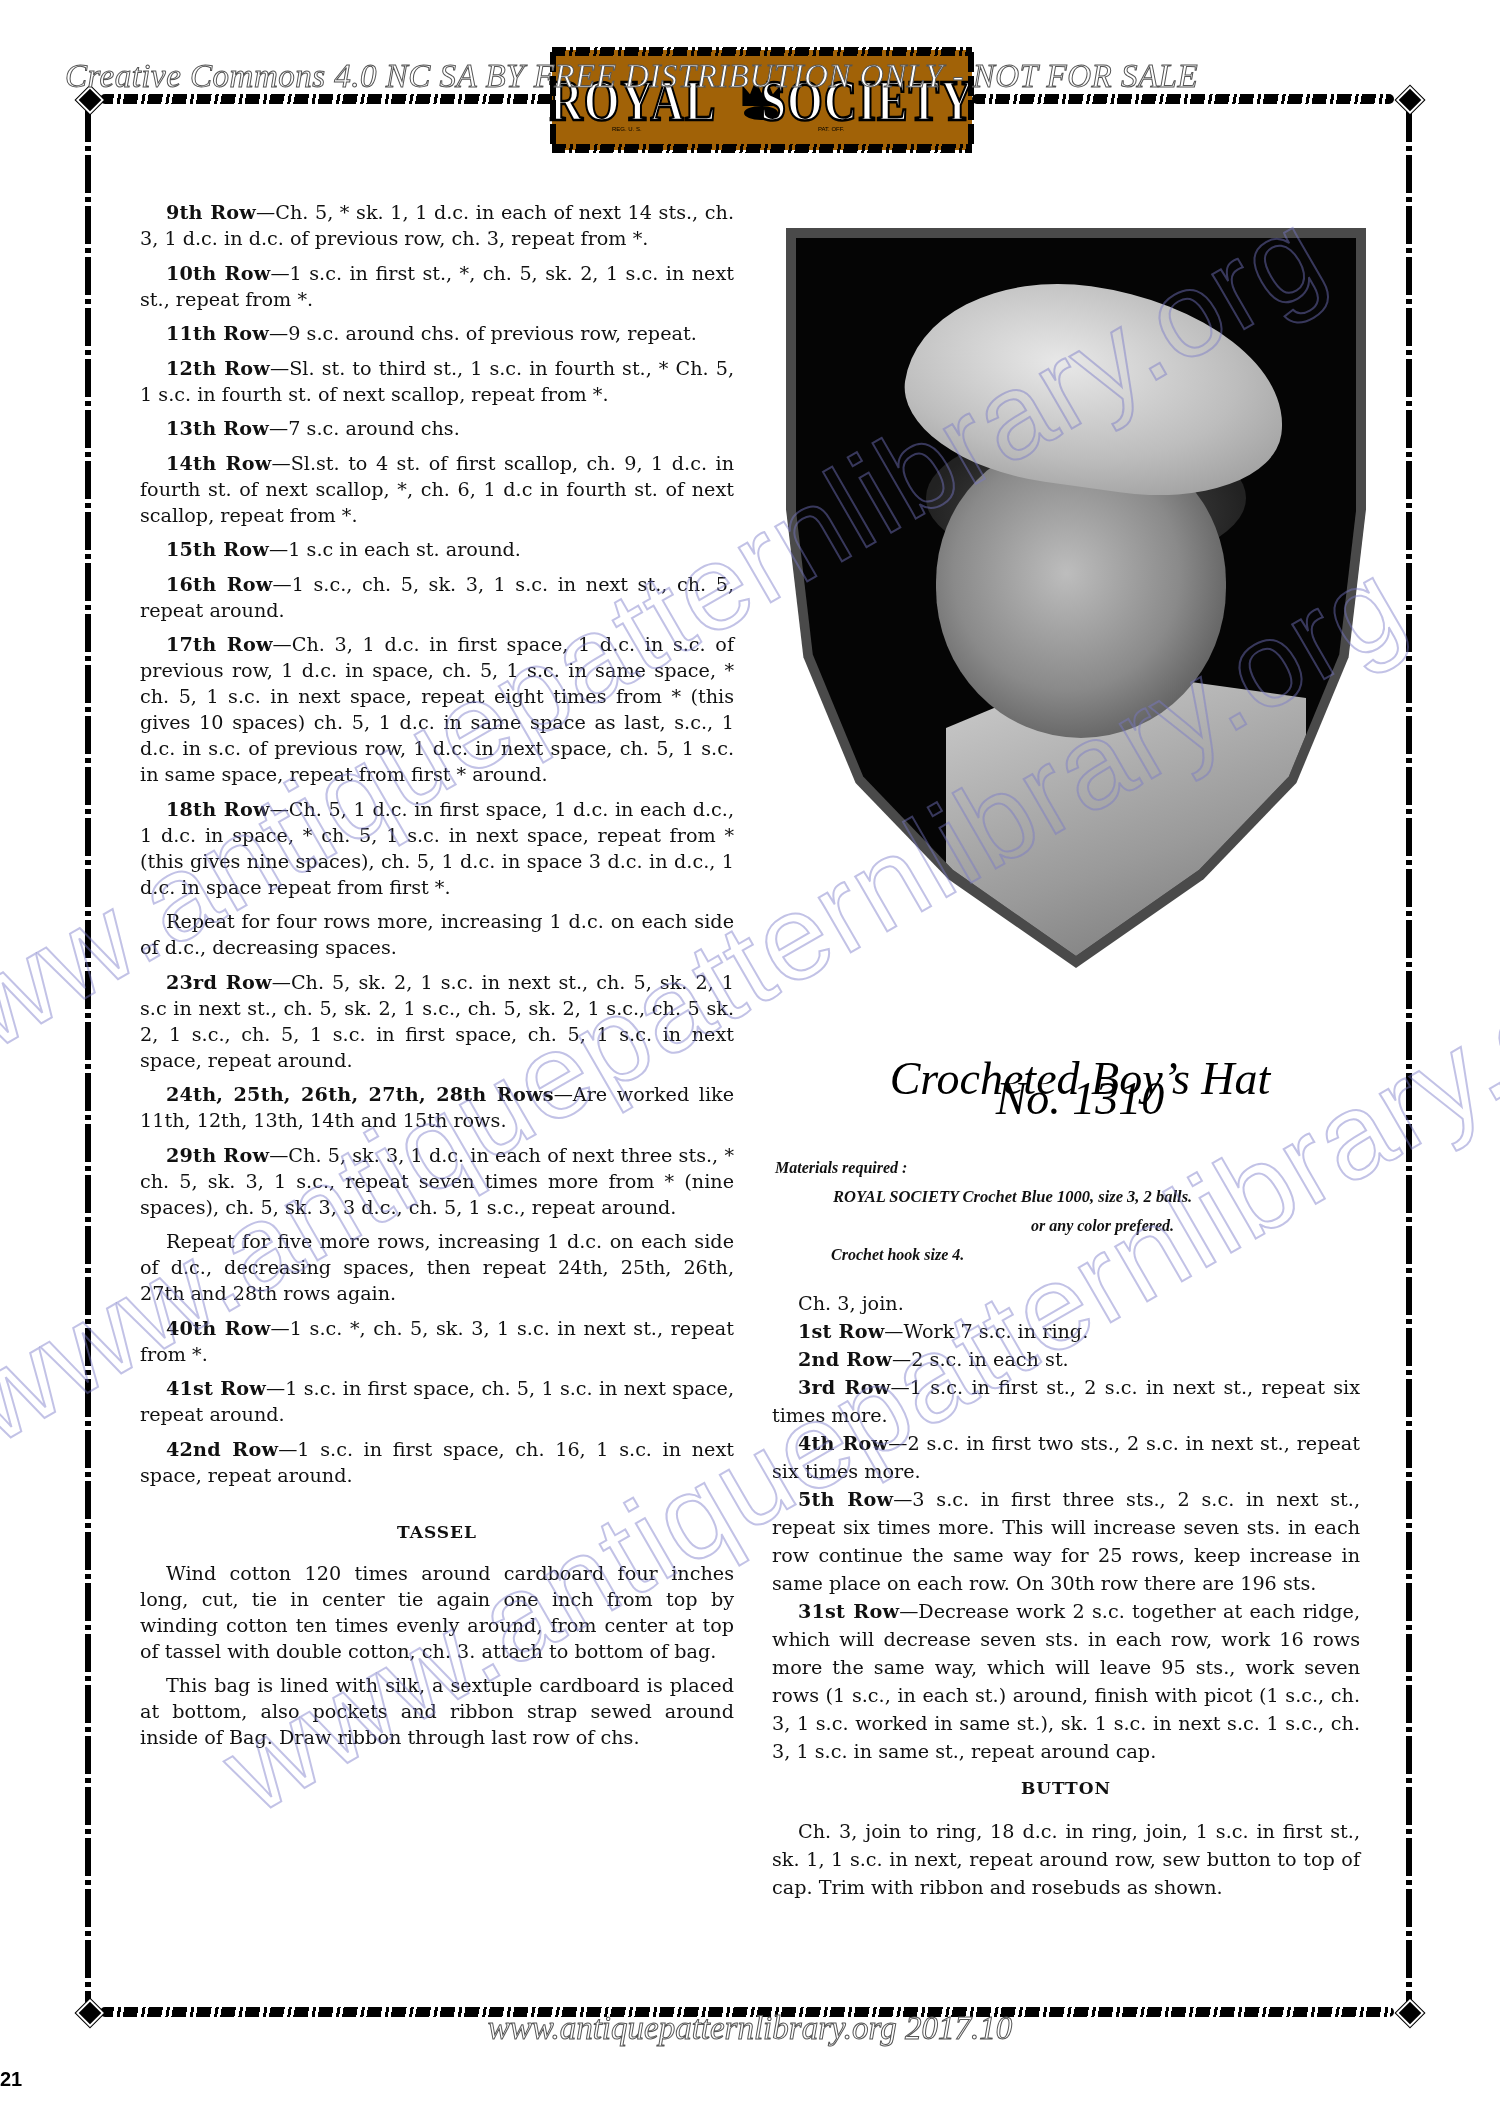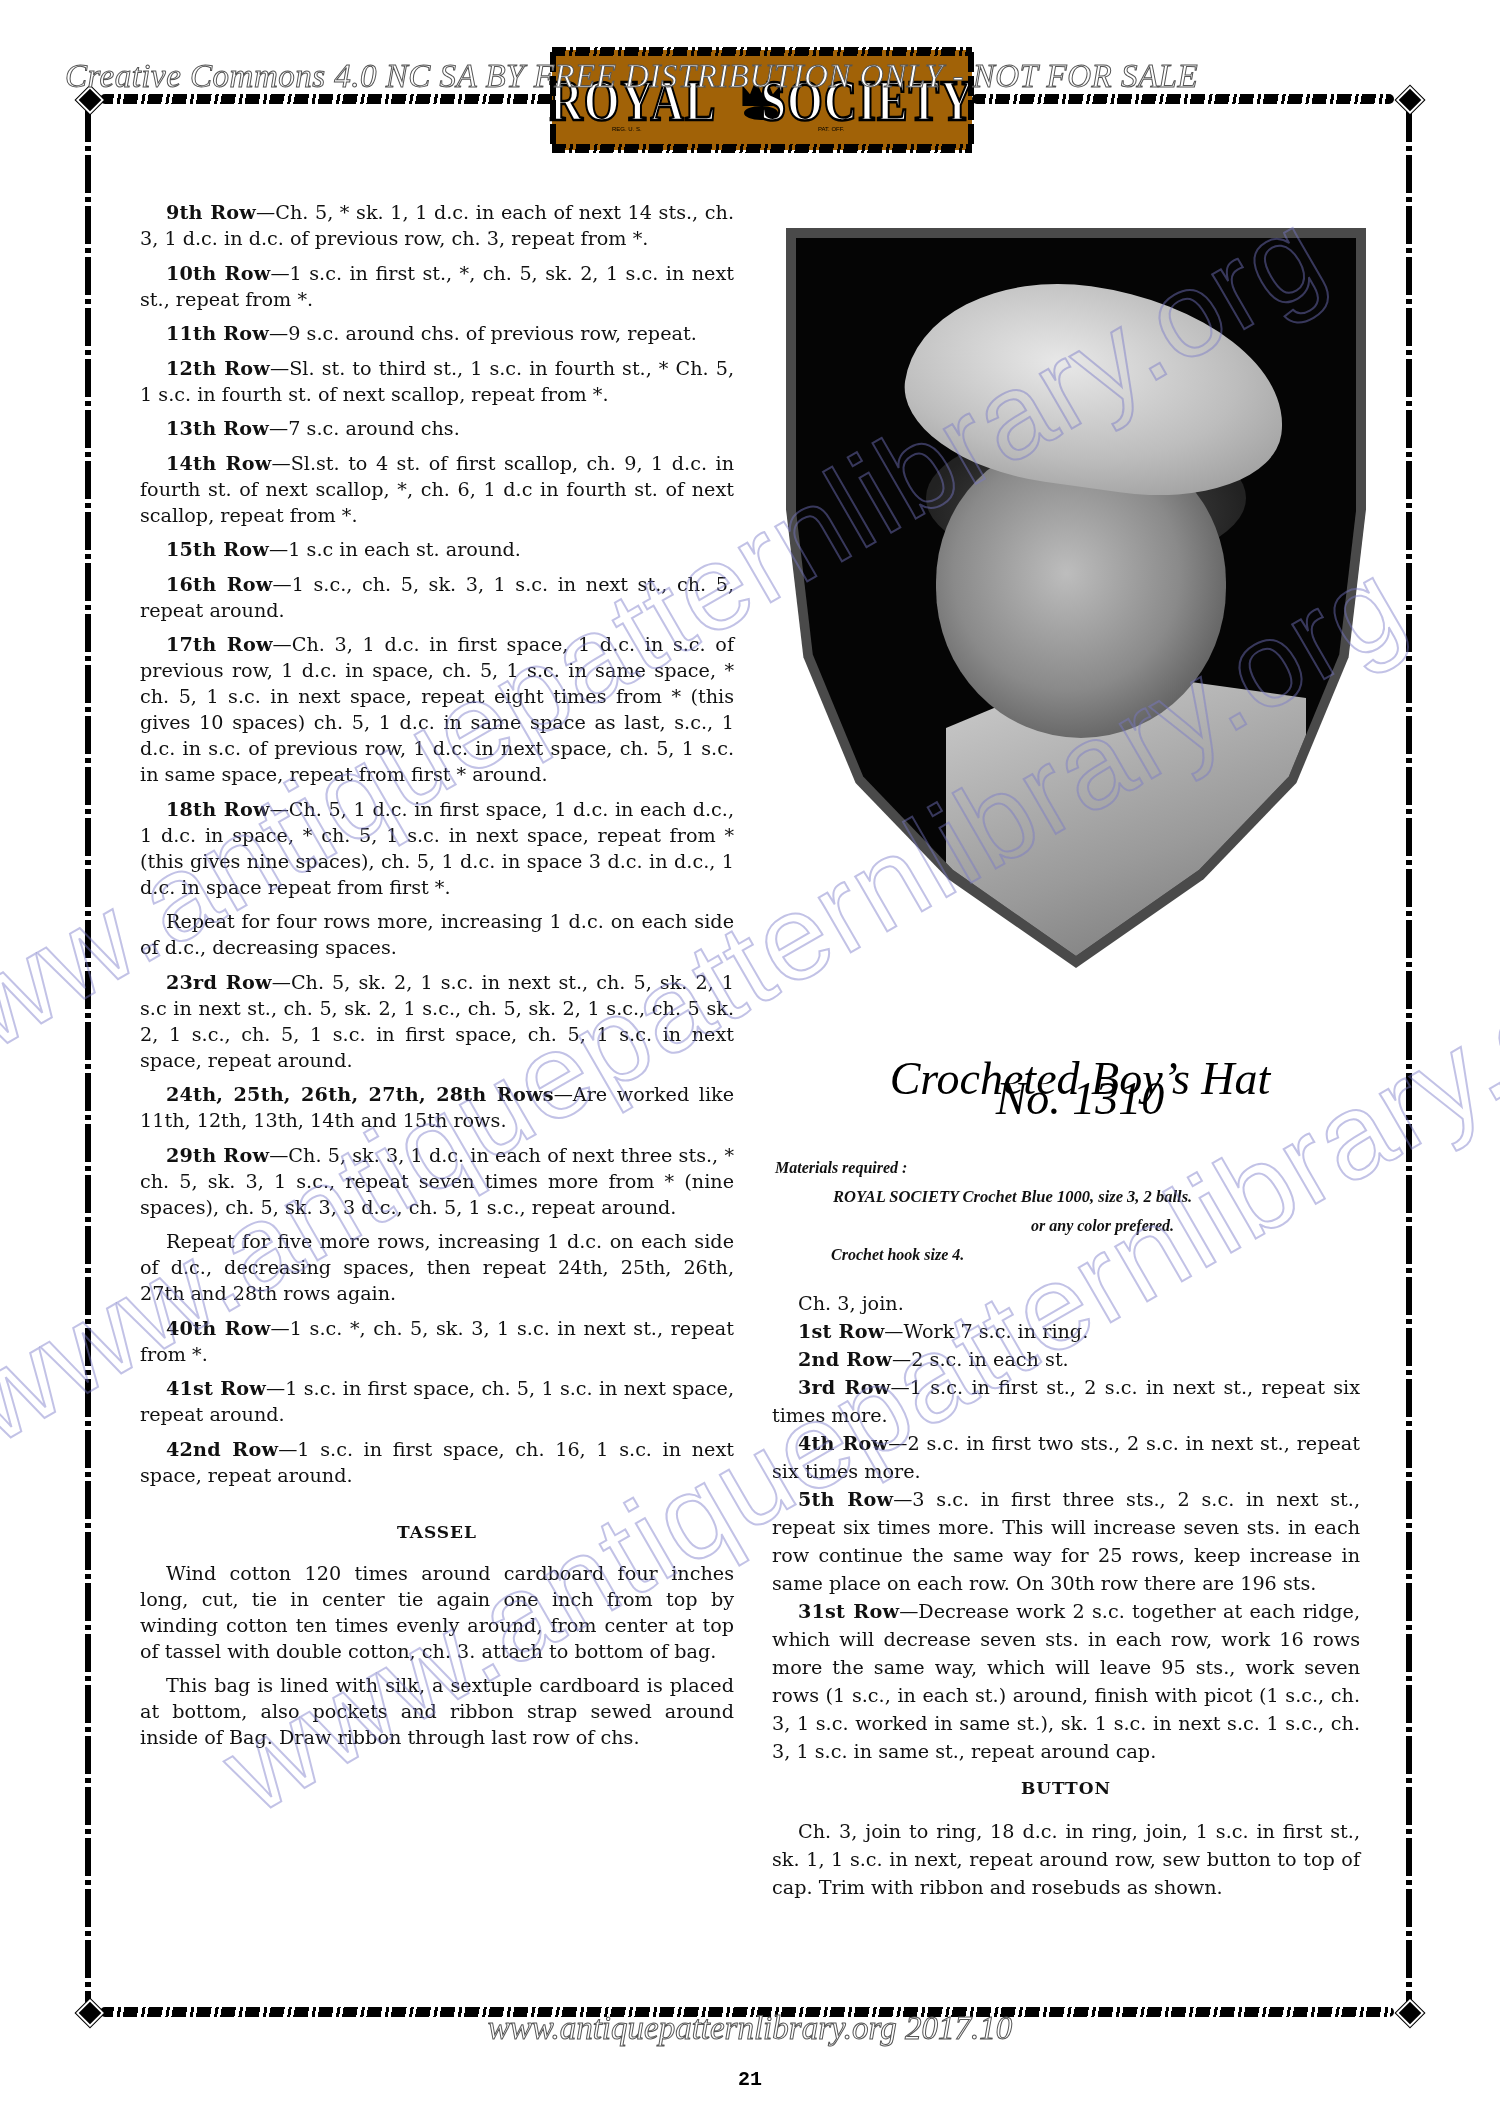--- a/index.html
+++ b/index.html
@@ -42,21 +42,21 @@
   .shield { position: absolute; left: 786px; top: 228px; width: 580px; height: 740px; background: #4a4a4a; clip-path: polygon(0 0, 100% 0, 100% 38%, 97% 58%, 88% 75%, 72% 88%, 50% 100%, 28% 88%, 12% 75%, 3% 58%, 0 38%); }
   .shield-inner { position: absolute; left: 796px; top: 238px; width: 560px; height: 718px; background: #050505; clip-path: polygon(0 0, 100% 0, 100% 38%, 97% 58%, 88% 75%, 72% 88%, 50% 100%, 28% 88%, 12% 75%, 3% 58%, 0 38%); overflow: hidden; }
   .hat { position: absolute; left: 110px; top: 50px; width: 380px; height: 200px; background: radial-gradient(ellipse at 40% 40%, #e8e8e8 0%, #bdbdbd 55%, #8f8f8f 100%); border-radius: 45% 55% 40% 40% / 60% 60% 40% 40%; transform: rotate(8deg); }
   .face { position: absolute; left: 140px; top: 200px; width: 290px; height: 300px; background: radial-gradient(ellipse at 45% 45%, #bdbdbd 0%, #8a8a8a 50%, #3a3a3a 100%); border-radius: 48% 48% 50% 50%; }
   .hair { position: absolute; left: 130px; top: 190px; width: 320px; height: 140px; background: radial-gradient(ellipse at 50% 60%, #555 0%, #222 70%); border-radius: 50%; }
   .collar { position: absolute; left: 150px; top: 430px; width: 360px; height: 300px; background: linear-gradient(160deg, #cfcfcf 0%, #9a9a9a 60%, #707070 100%); clip-path: polygon(0 20%, 40% 0, 100% 10%, 100% 100%, 0 100%); }
 
   
   .wm-diag { position: absolute; font-family: "Liberation Sans", sans-serif; font-size: 120px; color: transparent; -webkit-text-stroke: 2px rgba(120,120,200,0.45); white-space: nowrap; transform: rotate(-30deg); transform-origin: left top; z-index: 6; pointer-events: none; letter-spacing: 2px; }
 
-  .page-num { position: absolute; left: 0; width: 1500px; top: 2068px; text-align: center; font-family: Liberation Mono, monospace; font-weight: bold; font-size: 20px; color: #000; }
+  .page-num { position: absolute; left: 0; width: 1500px; top: 2068px; font-family: Liberation Sans, sans-serif; font-weight: bold; font-size: 20px; color: #000; }
 </style>
 </head>
 <body>
 
 <div class="border-h" style="left:100px; top:94px; width:455px;"></div>
 <div class="border-h" style="left:972px; top:94px; width:422px;"></div>
 <div class="border-h" style="left:100px; top:2007px; width:1294px;"></div>
 <div class="border-v" style="left:85px; top:104px; height:1900px;"></div>
 <div class="border-v" style="left:1406px; top:104px; height:1900px;"></div>
 <div class="corner" style="left:80px; top:90px;"></div>

